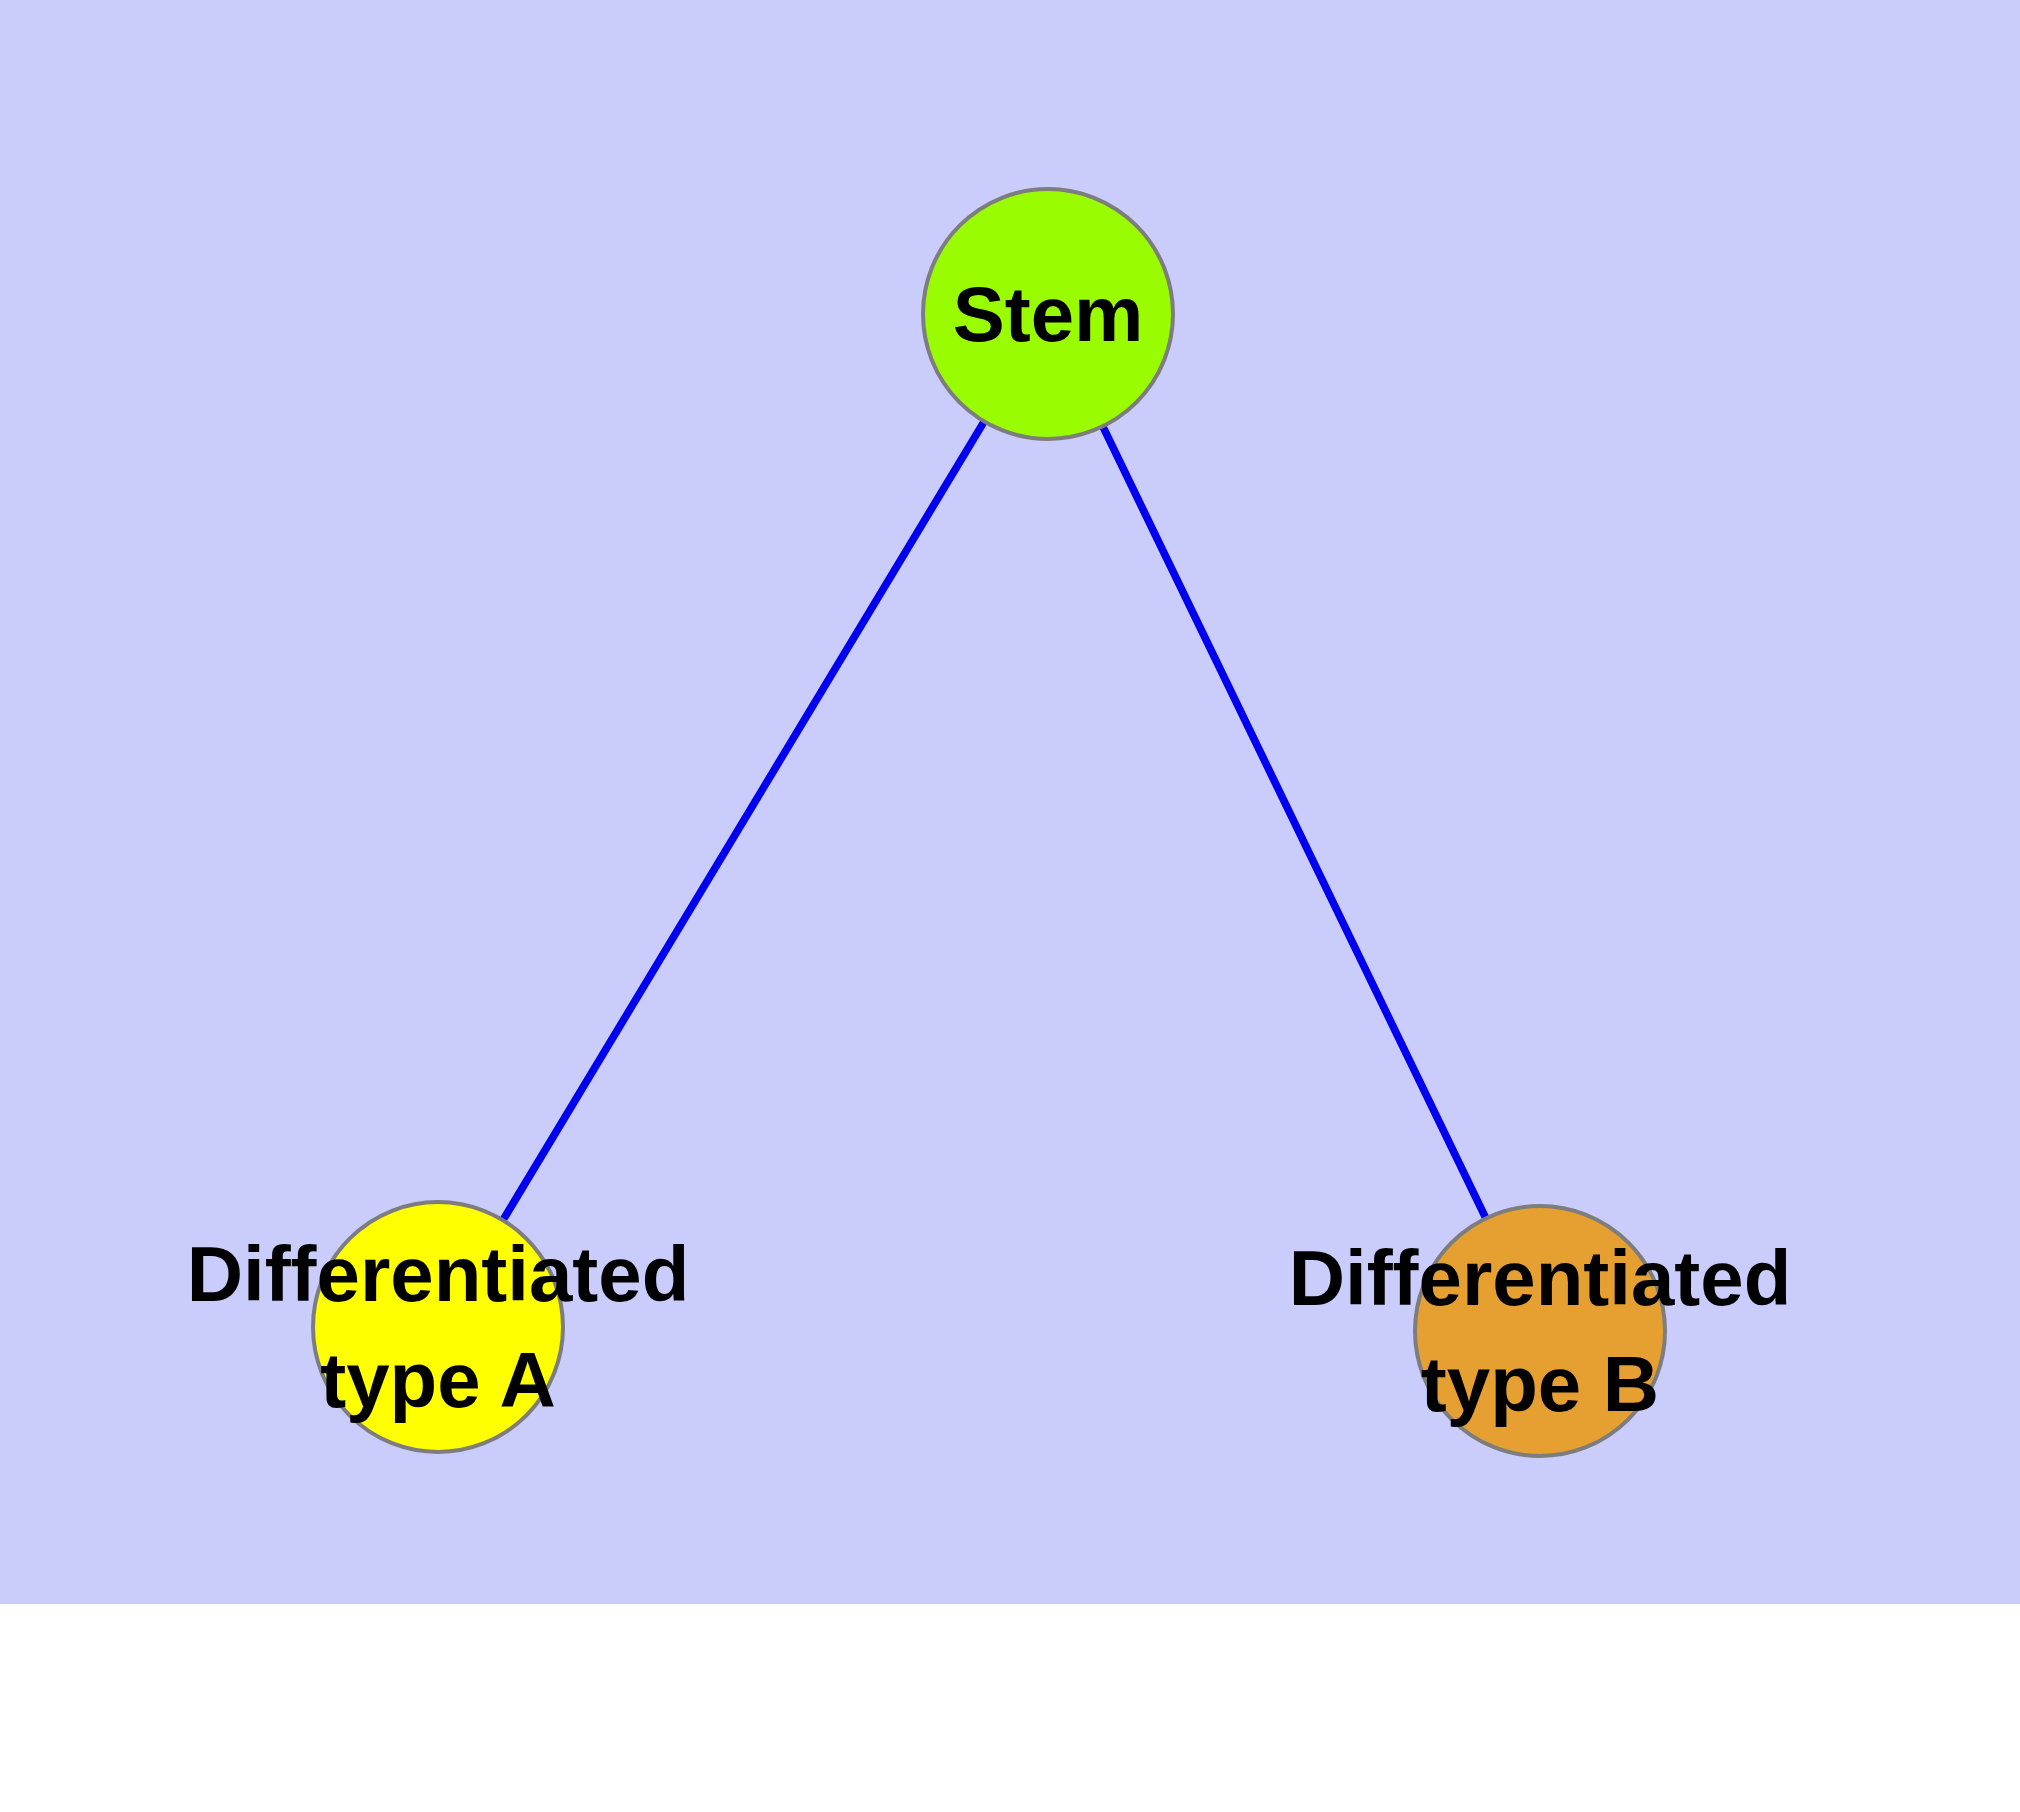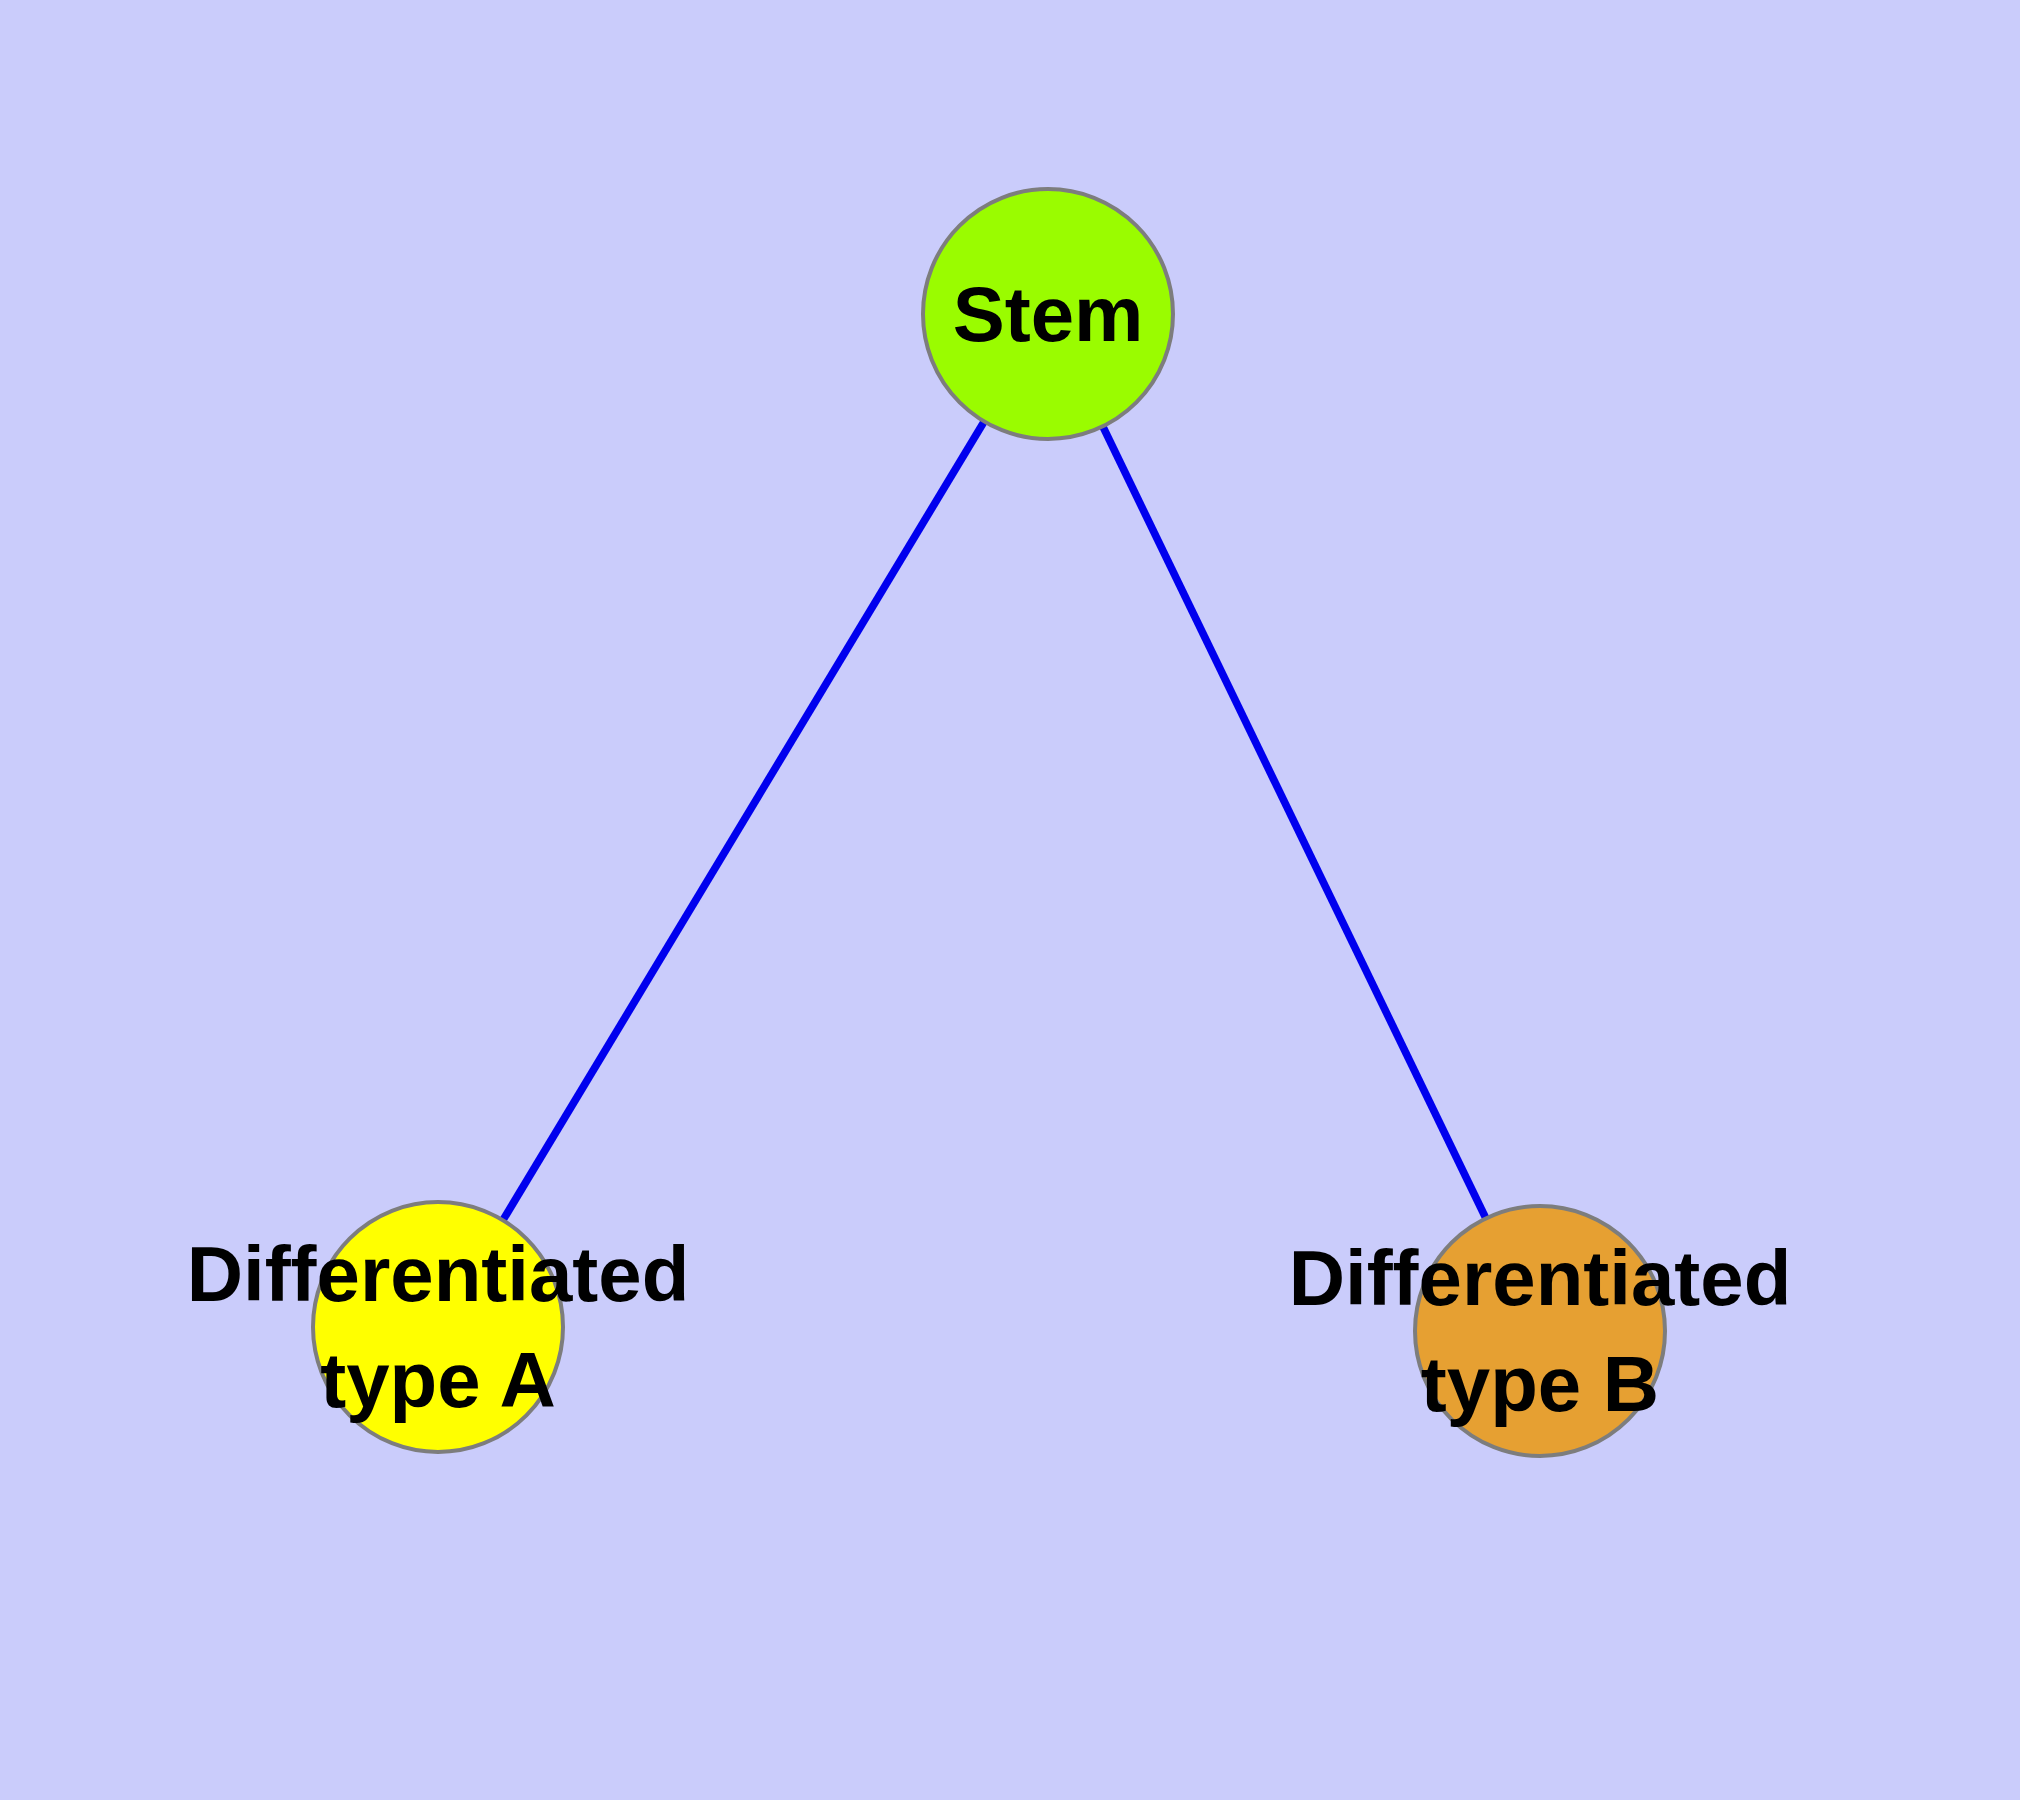--- a/index.html
+++ b/index.html
@@ -9,21 +9,21 @@
   body {
     width: 2021px;
     height: 1812px;
     background: #ffffff;
     font-family: "Liberation Sans", sans-serif;
     overflow: hidden;
   }
   #diagram {
     position: relative;
     width: 2021px;
-    height: 1800px;
+    height: 1604px;
     margin: 0;
   }
   #edges {
     position: absolute;
     left: 0;
     top: 0;
     z-index: 1;
   }
   .edge {
     stroke-width: 9;

